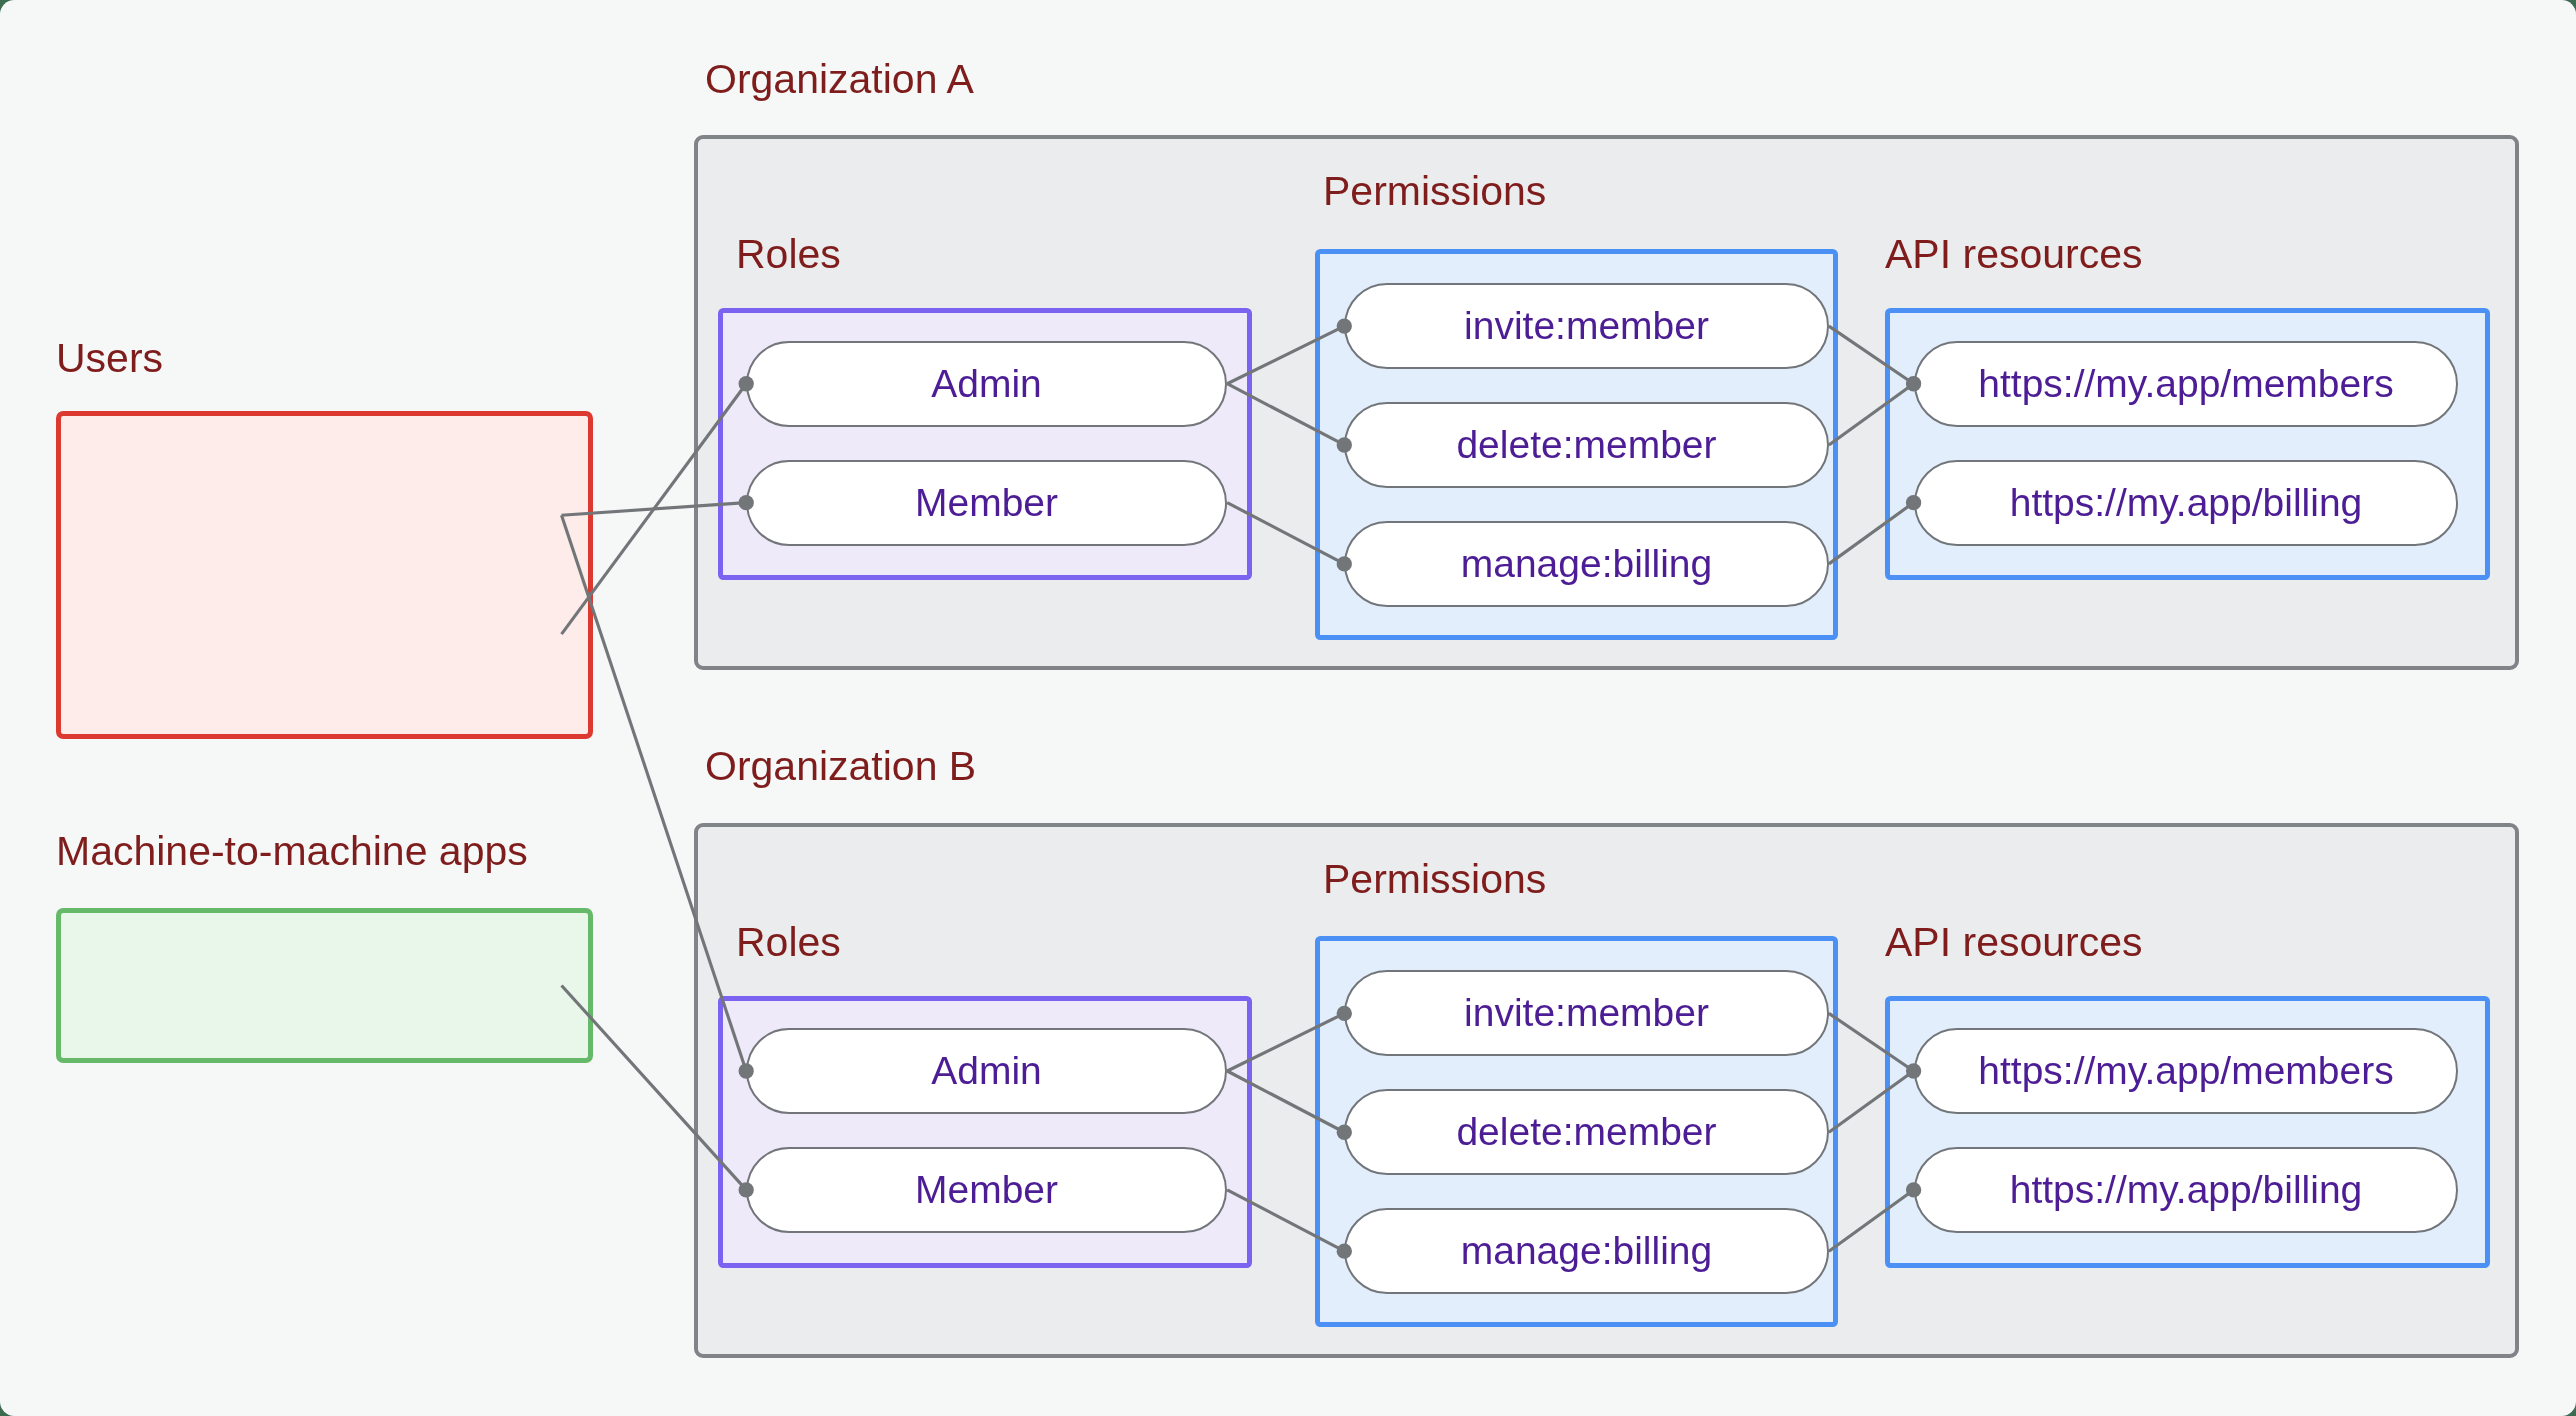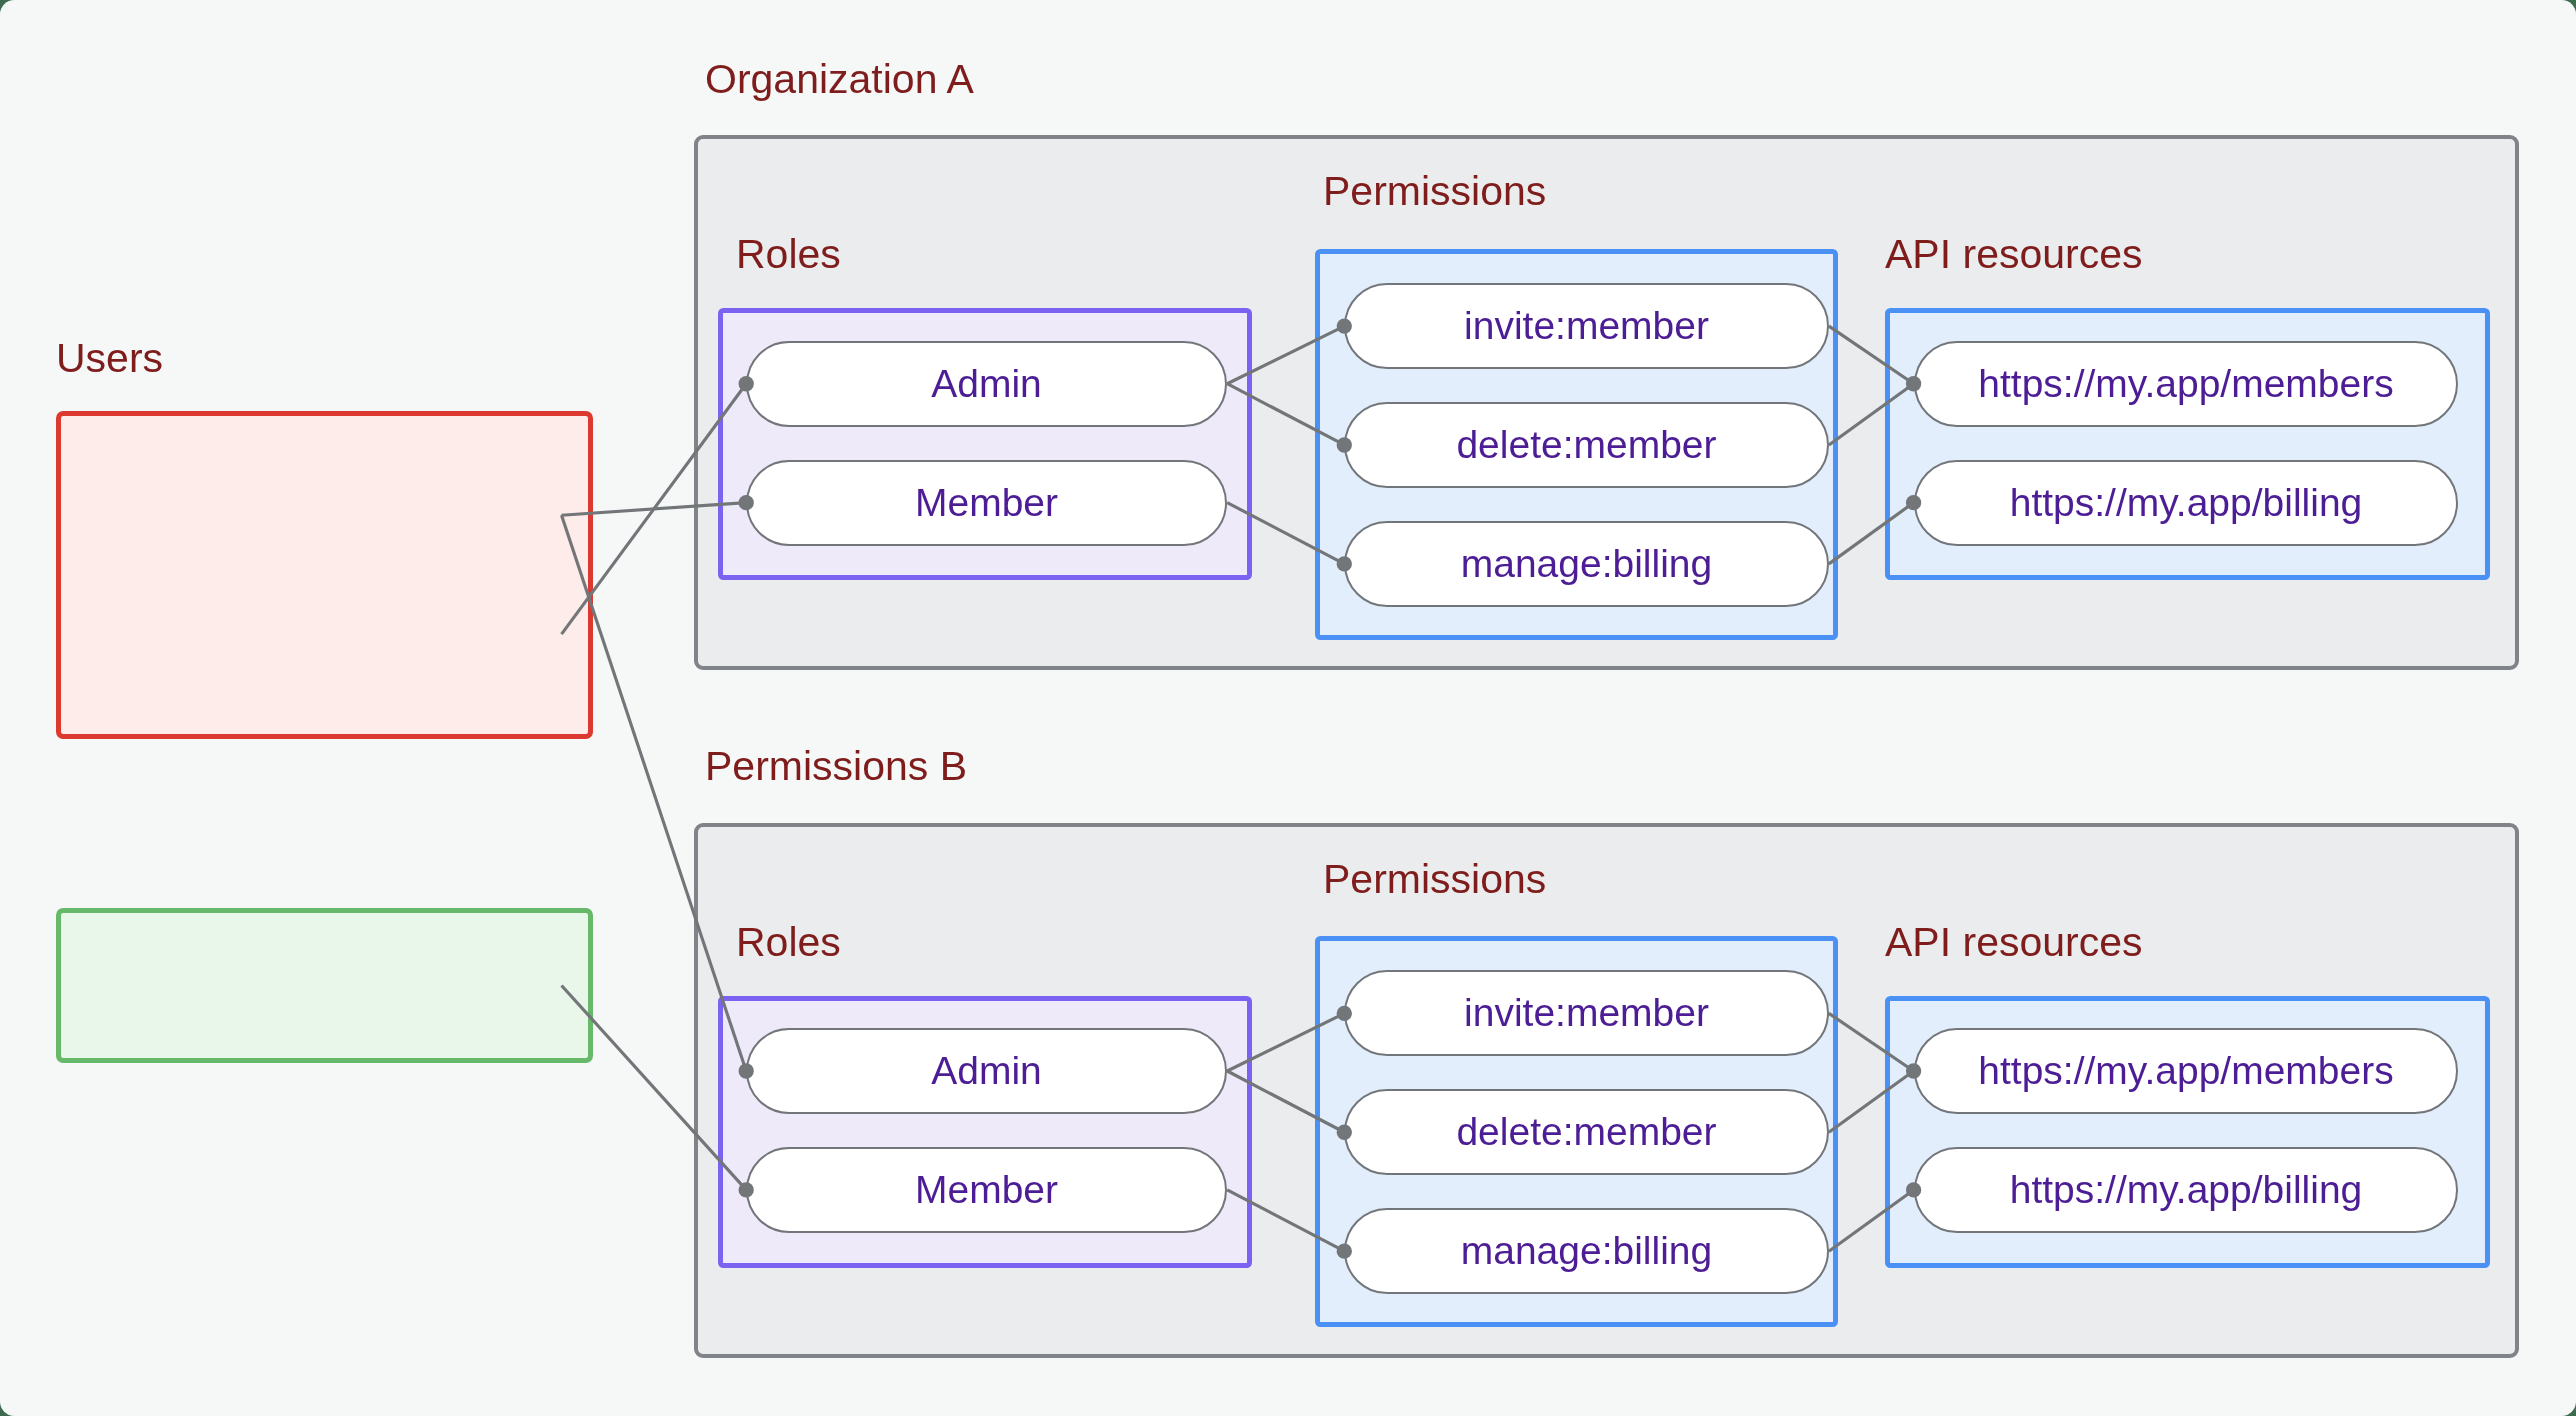--- a/index.html
+++ b/index.html
@@ -36,20 +36,21 @@
 </head>
 <body>
 
 <div class="stage">
 
   <div class="section-label" style="left:56px;top:338px">Users</div>
 
   <div class="group-box users-box" style="left:56px;top:411px;width:537px;height:328px"></div>
 
 
+  <div class="section-label" style="left:56px;top:831px">Machine-to-machine apps</div>
 
   <div class="group-box m2m-box" style="left:56px;top:908px;width:537px;height:155px"></div>
 
 
   <div>
     <div class="section-label" style="left:705px;top:59px">Organization A</div>
 
     <div class="org-box" style="left:694px;top:135px;width:1825px;height:535px"></div>
 
     <div class="section-label" style="left:736px;top:234px">Roles</div>
@@ -77,21 +78,21 @@
     <div class="group-box blue-box" style="left:1885px;top:308px;width:605px;height:272px"></div>
     <div class="pill" style="left:1914px;top:341px;width:544px;height:86px">
       <span>https://my.app/members</span>
     </div>
     <div class="pill" style="left:1914px;top:460px;width:544px;height:86px">
       <span>https://my.app/billing</span>
     </div>
   </div>
 
   <div>
-    <div class="section-label" style="left:705px;top:746px">Permissions B</div>
+    <div class="section-label" style="left:705px;top:746px">Organization B</div>
 
     <div class="org-box" style="left:694px;top:823px;width:1825px;height:535px"></div>
 
     <div class="section-label" style="left:736px;top:922px">Roles</div>
     <div class="group-box roles-box" style="left:718px;top:996px;width:534px;height:272px"></div>
     <div class="pill" style="left:746px;top:1028px;width:481px;height:86px">
       <span>Admin</span>
     </div>
     <div class="pill" style="left:746px;top:1147px;width:481px;height:86px">
       <span>Member</span>

